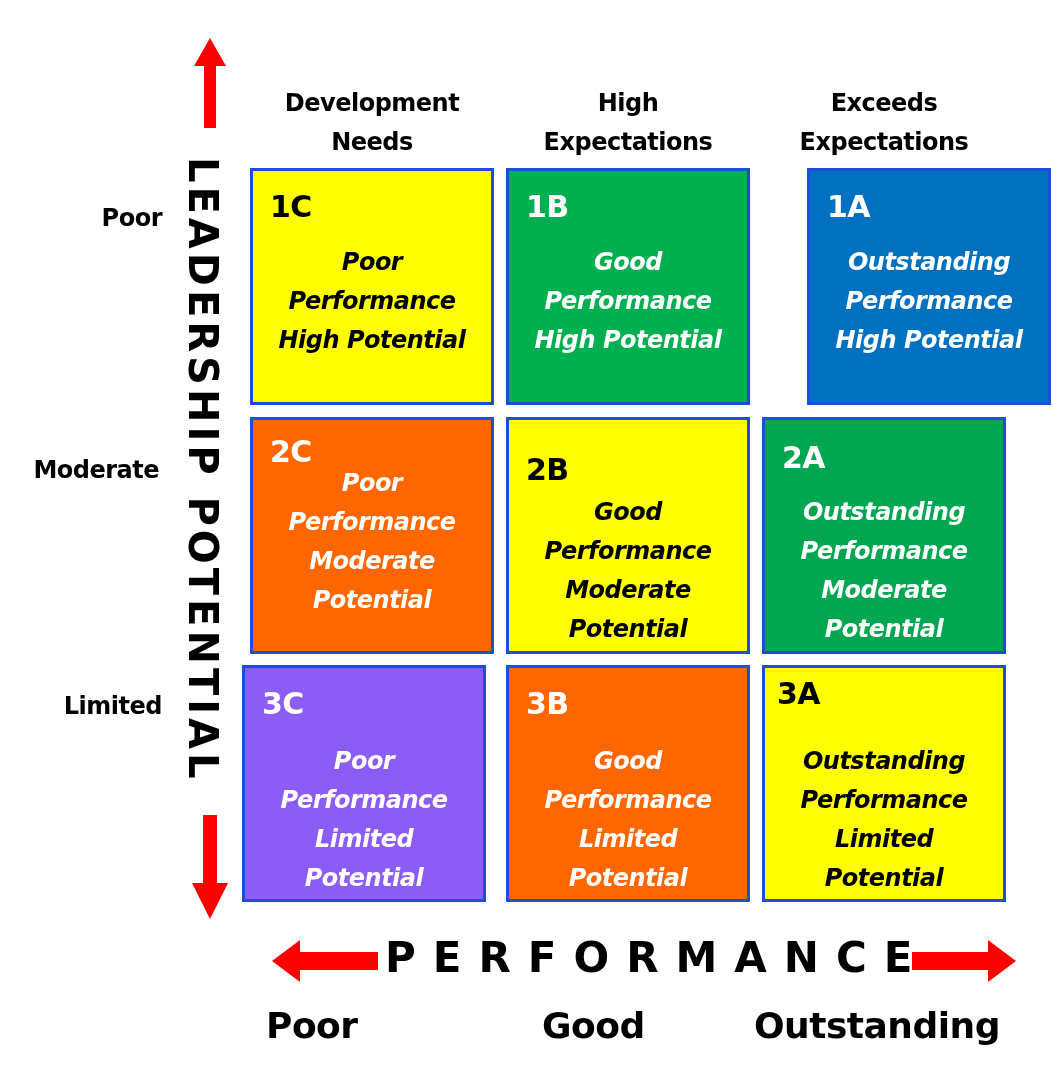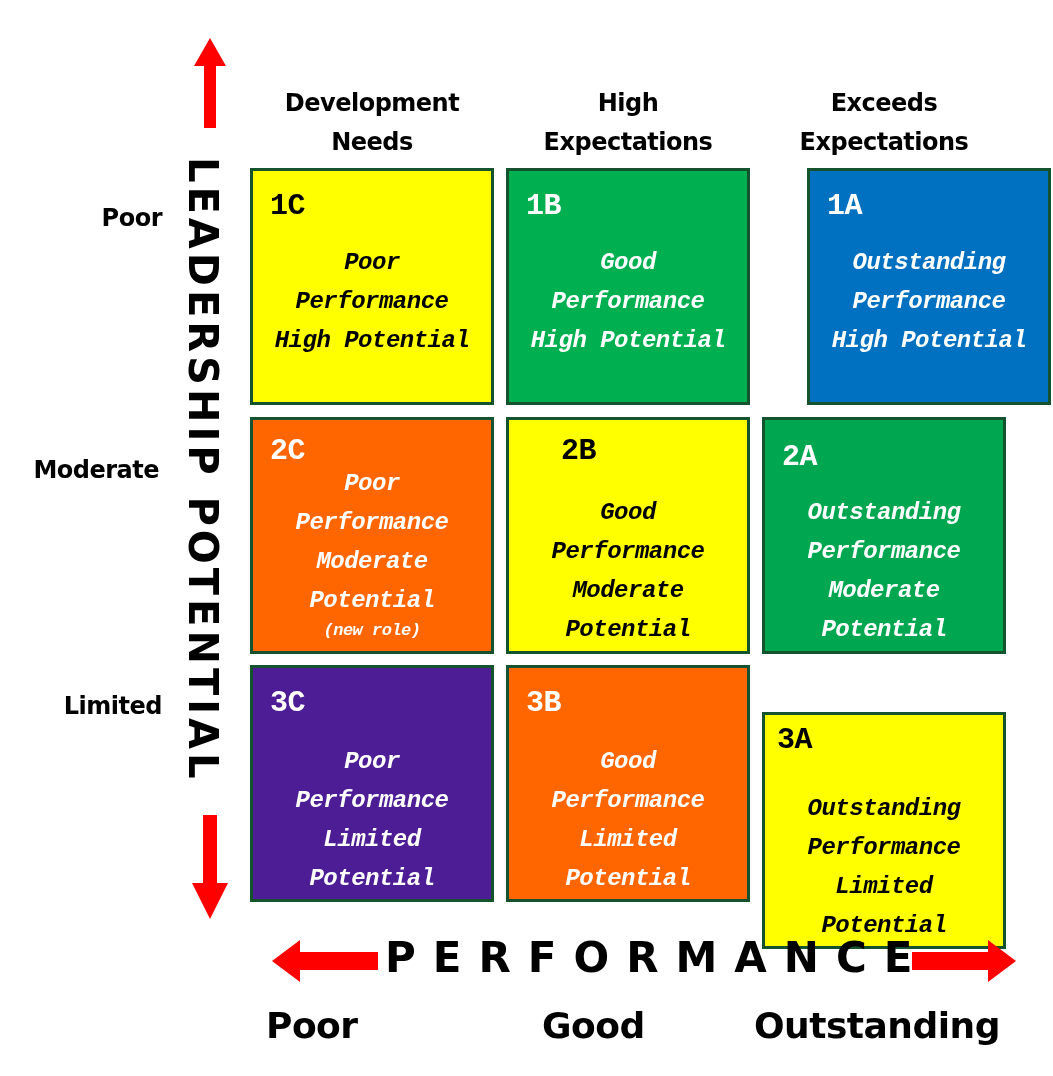--- a/index.html
+++ b/index.html
@@ -2,21 +2,21 @@
 <html><head>
 <meta charset="utf-8">
 <style>
   html, body { margin:0; padding:0; background:#ffffff; }
   body { width:1053px; height:1076px; position:relative; overflow:hidden;
          font-family:"DejaVu Sans", "Liberation Sans", sans-serif; color:#000; }
   .abs { position:absolute; }
   .colhead { position:absolute; top:84px; width:244px; text-align:center;
              font-size:24px; font-weight:bold; line-height:39px; letter-spacing:-0.5px; }
   .rowlabel { position:absolute; left:0; font-size:24px; font-weight:bold; text-align:right; letter-spacing:-0.5px; }
-  .cell { position:absolute; width:238px; height:231px; border:3px solid #14532d; box-sizing:content-box;font-family:Liberation Mono, monospace; }
+  .cell { position:absolute; width:238px; height:231px; border:3px solid #1d4ed8; box-sizing:content-box; }
   .cell .code { position:absolute; left:17px; top:18px; font-size:30px; font-weight:bold; letter-spacing:-0.5px; }
   .cell .desc { position:absolute; left:0; right:0; text-align:center;
                 font-size:24px; font-weight:bold; font-style:italic; line-height:39px; letter-spacing:-0.5px; }
   .cell .note { display:block; font-size:17px; line-height:22px; }
   .light { color:#ffffff; }
   .dark { color:#000000; }
   .vlabel { position:absolute; left:178px; top:135px; width:50px; height:670px;
             display:flex; align-items:center; justify-content:center; }
   .vlabel span { writing-mode:vertical-rl; font-size:40px; font-weight:bold; letter-spacing:4px; white-space:nowrap; }
   .hlabel { position:absolute; left:385px; top:933px; font-size:42px; font-weight:bold; letter-spacing:17px; white-space:nowrap; }
@@ -78,61 +78,60 @@
   </div>
 </div>
 
 <div class="cell light" style="left:250px;top:417px;background:#FF6600;">
   <div class="code" style="top:14px;">2C</div>
   <div class="desc" style="top:44px;">
     <div>Poor</div>
       <div>Performance</div>
       <div>Moderate</div>
       <div>Potential</div>
-    <span class="note">(new role)</span>
   </div>
 </div>
 <div class="cell dark" style="left:506px;top:417px;background:#FFFF00;">
-  <div class="code" style="top:14px;margin-left:35px;">2B</div>
+  <div class="code" style="top:32px;">2B</div>
   <div class="desc" style="top:73px;">
     <div>Good</div>
       <div>Performance</div>
       <div>Moderate</div>
       <div>Potential</div>
   </div>
 </div>
 <div class="cell light" style="left:762px;top:417px;background:#00A650;">
   <div class="code" style="top:20px;">2A</div>
   <div class="desc" style="top:73px;">
     <div>Outstanding</div>
       <div>Performance</div>
       <div>Moderate</div>
       <div>Potential</div>
   </div>
 </div>
 
-<div class="cell light" style="left:250px;top:665px;background:#4c1d95;">
+<div class="cell light" style="left:242px;top:665px;background:#8b5cf6;">
   <div class="code">3C</div>
   <div class="desc" style="top:74px;">
     <div>Poor</div>
       <div>Performance</div>
       <div>Limited</div>
       <div>Potential</div>
   </div>
 </div>
 <div class="cell light" style="left:506px;top:665px;background:#FF6600;">
   <div class="code">3B</div>
   <div class="desc" style="top:74px;">
     <div>Good</div>
       <div>Performance</div>
       <div>Limited</div>
       <div>Potential</div>
   </div>
 </div>
-<div class="cell dark" style="left:762px;top:665px;background:#FFFF00;margin-top:47px;">
+<div class="cell dark" style="left:762px;top:665px;background:#FFFF00;">
   <div class="code" style="left:12px;top:8px;">3A</div>
   <div class="desc" style="top:74px;">
     <div>Outstanding</div>
       <div>Performance</div>
       <div>Limited</div>
       <div>Potential</div>
   </div>
 </div>
 
 <svg class="abs" style="left:272px;top:938px" width="106" height="46" viewBox="0 0 106 46">

